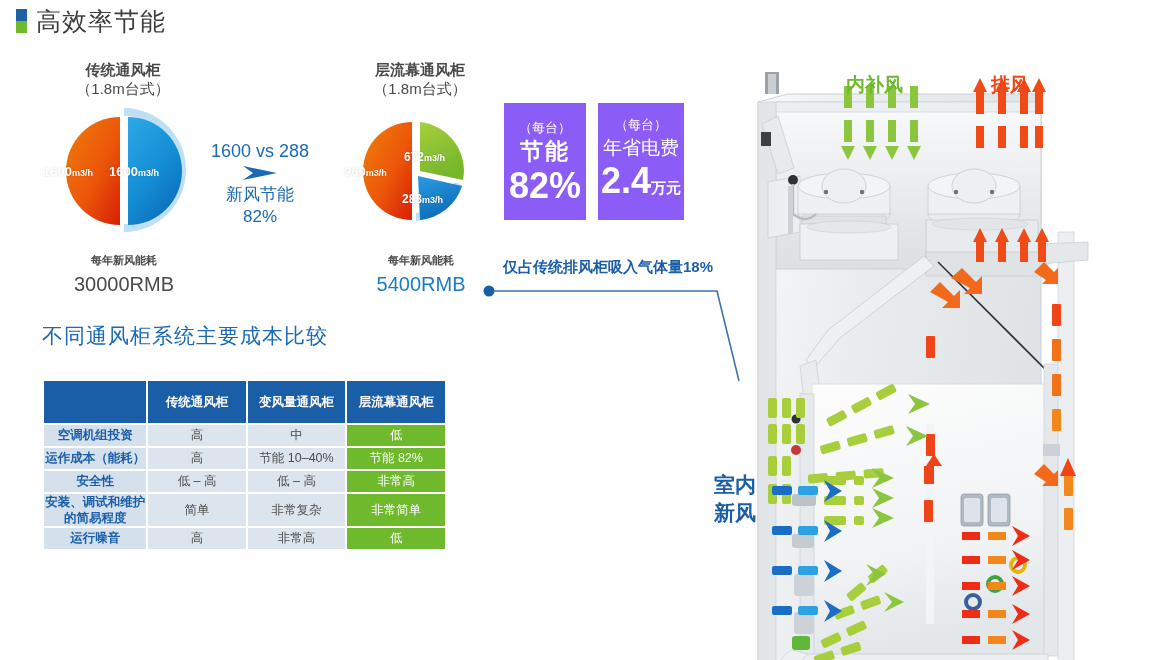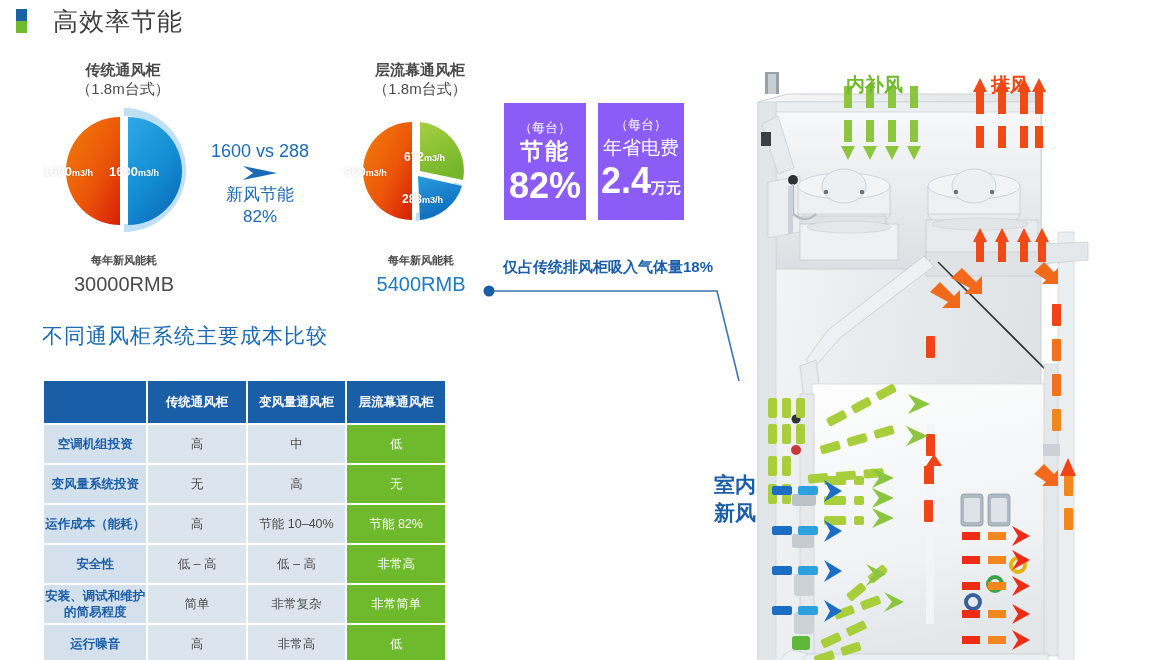--- a/index.html
+++ b/index.html
@@ -5,21 +5,21 @@
   * { box-sizing: border-box; margin: 0; padding: 0; }
   html, body {
     width: 1149px; height: 660px;
     background: #ffffff;
     font-family: "Liberation Sans", "DejaVu Sans", sans-serif;
     overflow: hidden;
   }
   #root { position: relative; width: 1149px; height: 660px; }
 
   
-  .hdr { position: absolute; left: 16px; top: 8px; display: flex; align-items: center; gap: 26px; }
+  .hdr { position: absolute; left: 16px; top: 8px; display: flex; align-items: center; gap: 9px; }
   .hdr-mark { width: 11px; height: 24px; position: relative; }
   .hdr-mark .top { position: absolute; left: 0; top: 0; width: 11px; height: 12px; background: #1b63a5; }
   .hdr-mark .bot { position: absolute; left: 0; top: 12px; width: 11px; height: 12px; background: #6fb92c; }
   .hdr-title { font-size: 25px; color: #3d3d3d; letter-spacing: 1px; font-weight: 400; line-height: 26px; }
 
   
   .pie-cap { position: absolute; text-align: center; color: #4a4a4a; }
   .pie-cap .l1 { font-size: 15px; font-weight: bold; line-height: 20px; }
   .pie-cap .l2 { font-size: 15px; line-height: 17px; }
 
@@ -51,21 +51,21 @@
   .badge .b-mid2 { font-size: 19px; font-weight: normal; line-height: 27px; }
 
   
   .callout-text { position: absolute; color: #1b5ea8; font-size: 15px; font-weight: bold; white-space: nowrap; }
   .callout-svg { position: absolute; left: 480px; top: 276px; }
 
   
   .tbl-title { position: absolute; left: 42px; top: 322px; font-size: 21px; color: #1b6ab3; letter-spacing: 1px; }
   .tbl { position: absolute; left: 42px; top: 379px; width: 405px; border-collapse: separate; border-spacing: 2px; }
   .tbl th, .tbl td {
-    padding: 0; height: 38px; text-align: center; vertical-align: middle;
+    padding: 0; height: 21px; text-align: center; vertical-align: middle;
     font-size: 12.5px; line-height: 15px;
   }
   .tbl thead th { background: #1b5ea8; color: #ffffff; font-weight: bold; height: 42px; }
   .tbl thead th.blank { background: #1b5ea8; }
   .tbl td.rowhead { background: #d4e0ec; color: #1b5ea8; font-weight: bold; width: 105px; }
   .tbl td.cell { background: #dce5ee; color: #4a4a4a; }
   .tbl td.green { background: #6fb92c; color: #ffffff; }
   .tbl col.c0 { width: 105px; }
   .tbl col.c1, .tbl col.c2, .tbl col.c3 { width: 100px; }
 
@@ -220,26 +220,20 @@
         <th>变风量通风柜</th>
         <th>层流幕通风柜</th>
       </tr>
     </thead>
     <tbody>
       <tr>
         <td class="rowhead">空调机组投资</td>
         <td class="cell">高</td>
         <td class="cell">中</td>
         <td class="green">低</td>
-      </tr>
-      <tr>
-        <td class="rowhead">变风量系统投资</td>
-        <td class="cell">无</td>
-        <td class="cell">高</td>
-        <td class="green">无</td>
       </tr>
       <tr>
         <td class="rowhead">运作成本（能耗）</td>
         <td class="cell">高</td>
         <td class="cell">节能 10–40%</td>
         <td class="green">节能 82%</td>
       </tr>
       <tr>
         <td class="rowhead">安全性</td>
         <td class="cell">低 – 高</td>

